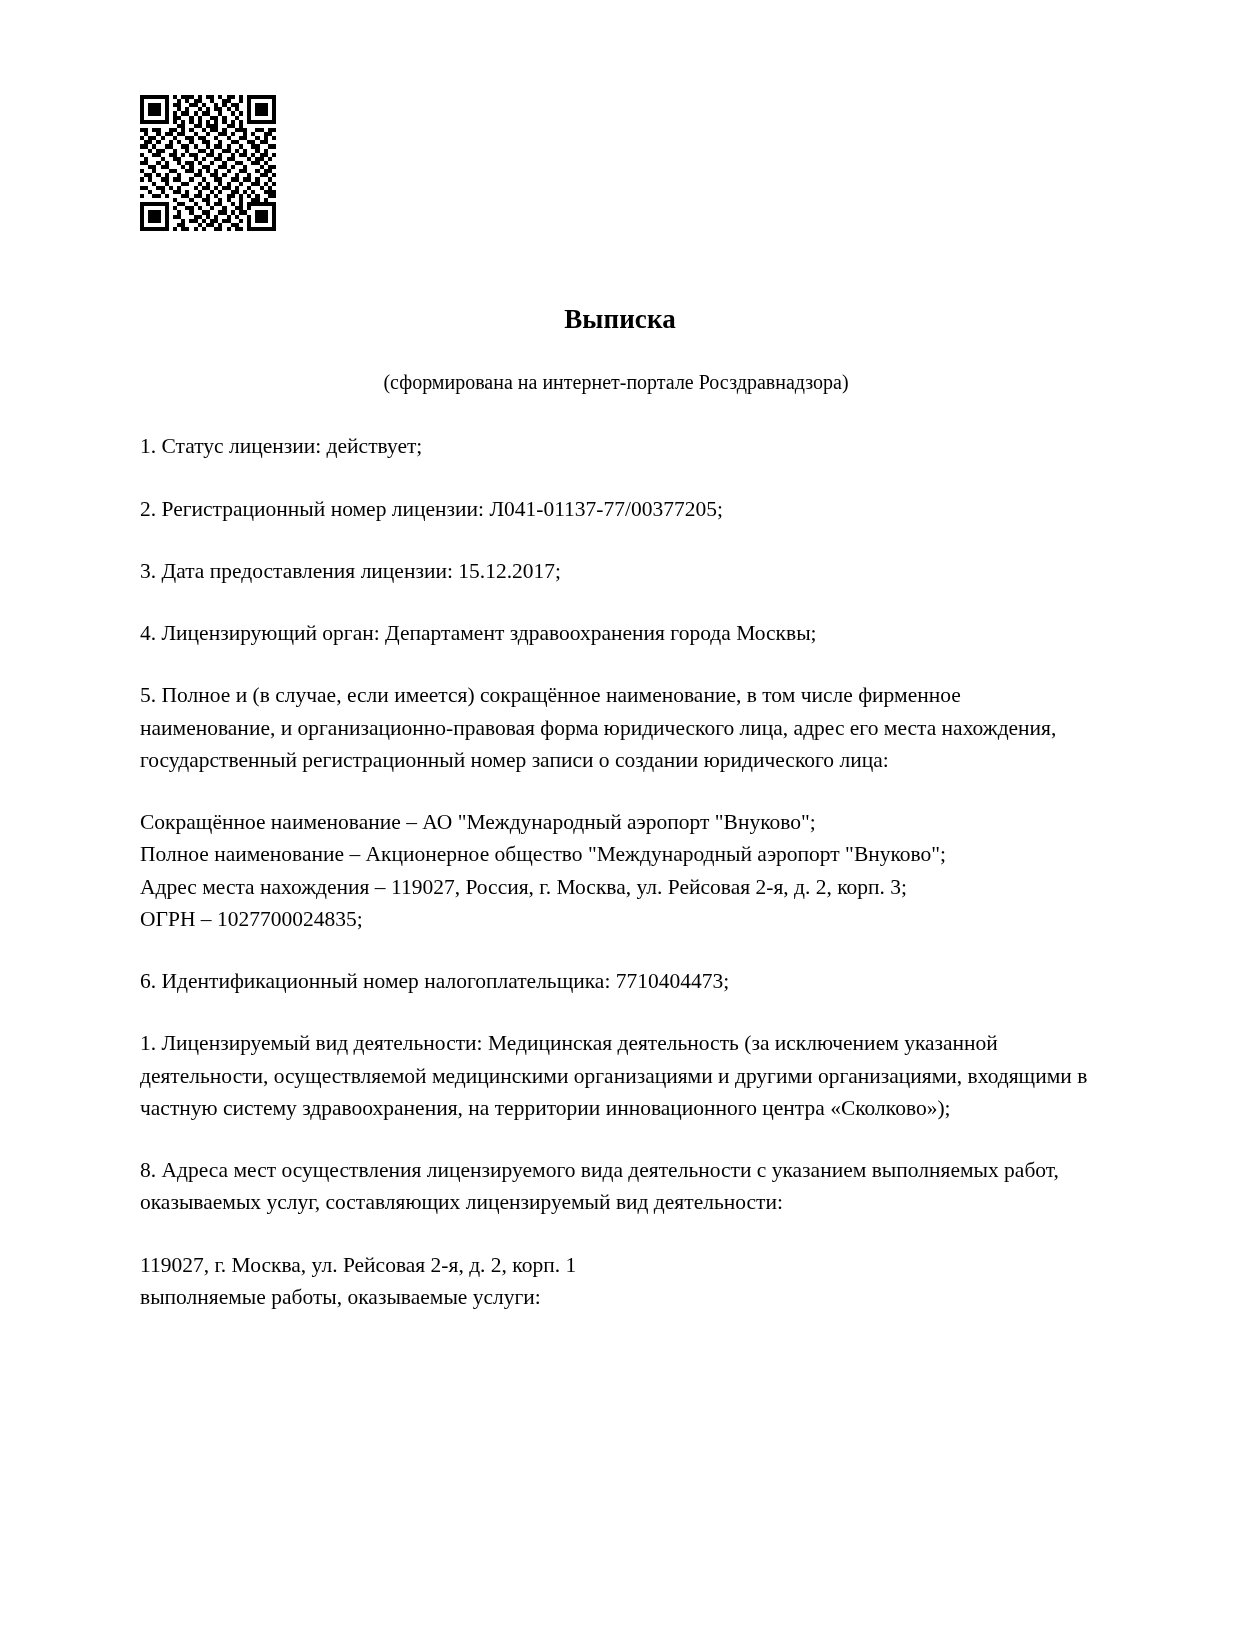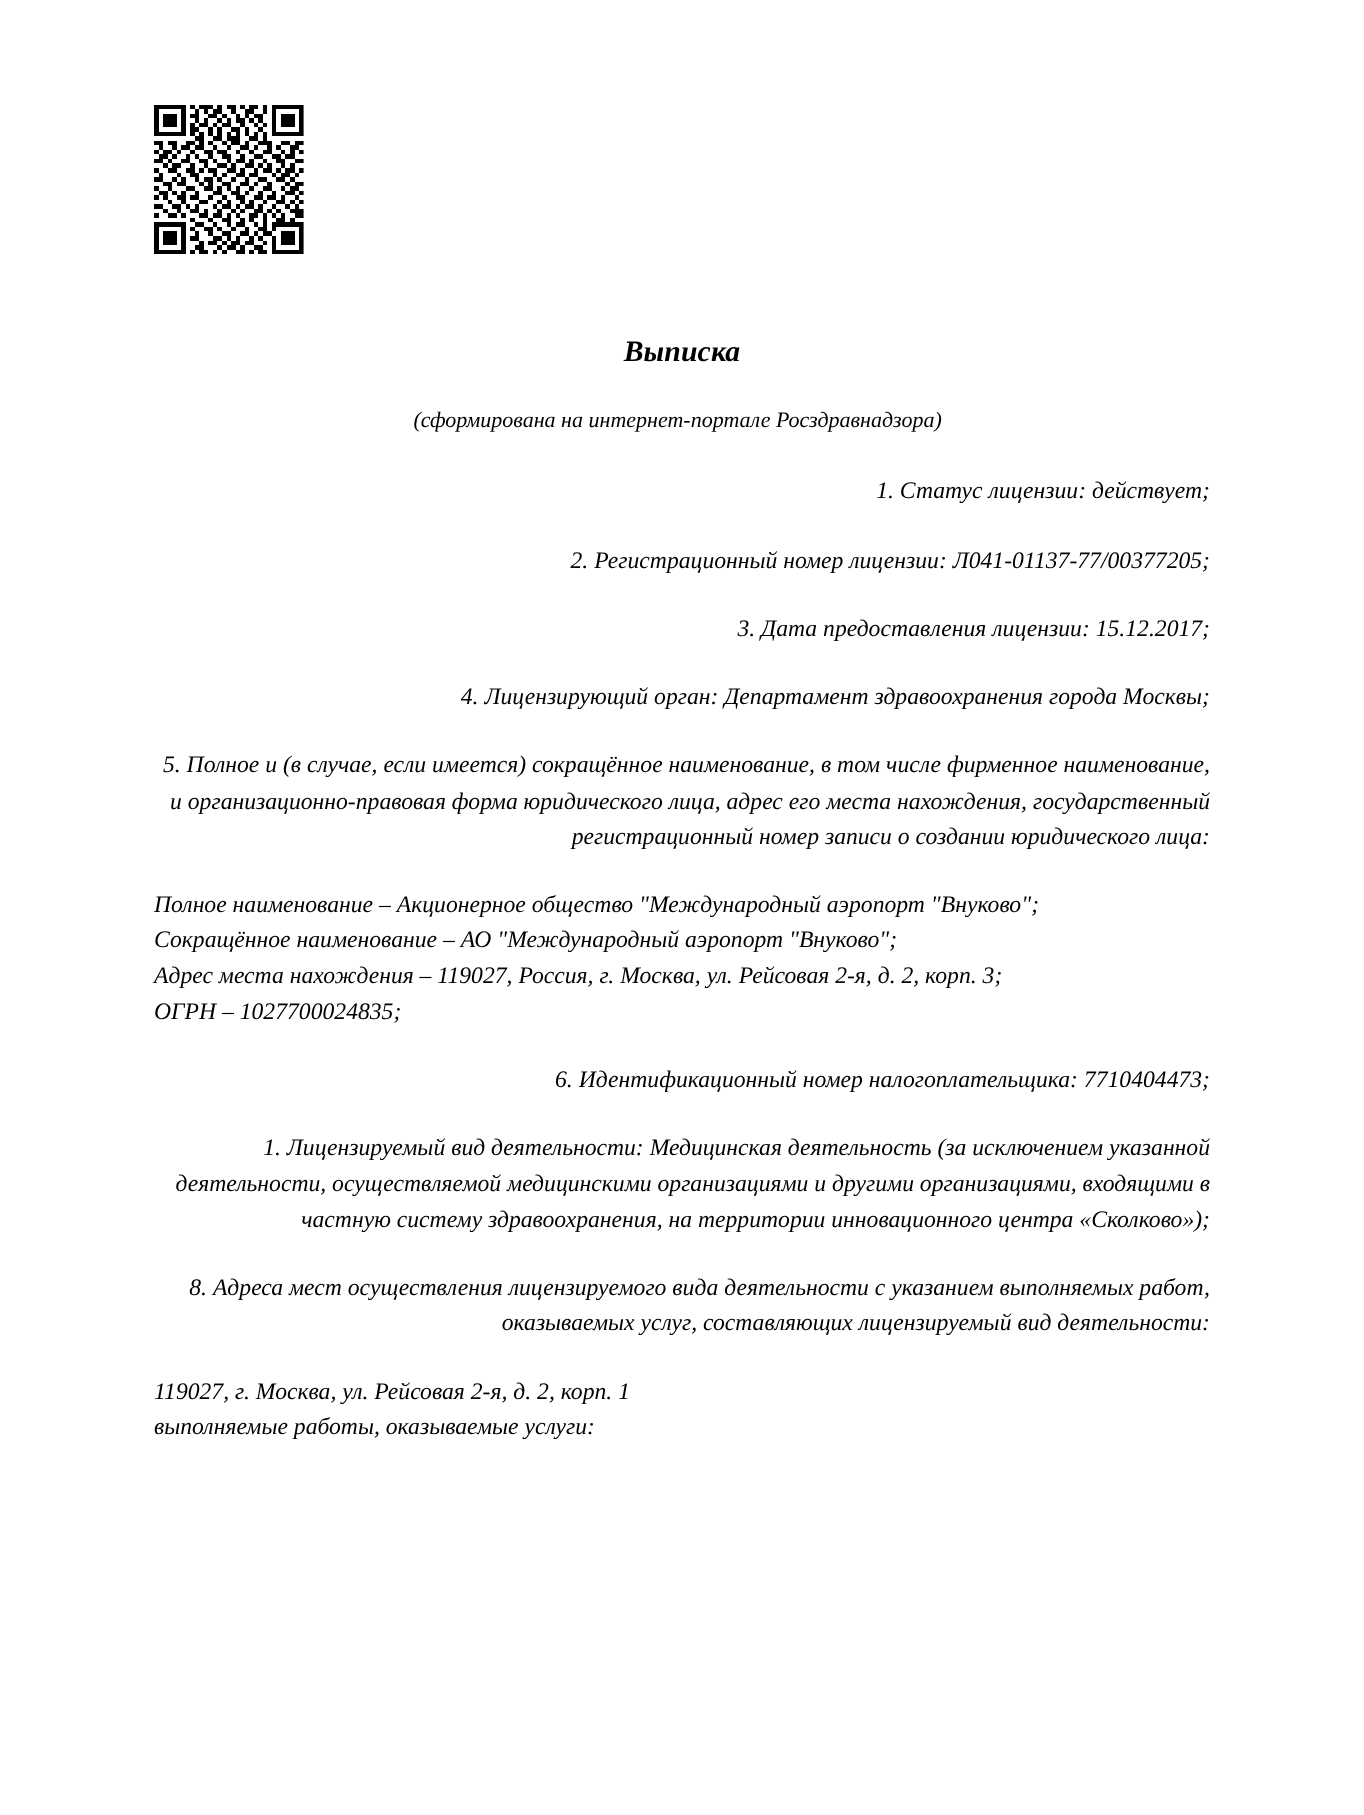--- a/index.html
+++ b/index.html
@@ -13,21 +13,20 @@
     font-family: "Liberation Serif", "DejaVu Serif", serif;
     color: #000000;
     position: relative;
     overflow: hidden;
   }
   .page {
     width: 1240px;
     height: 1328px;
     position: relative;
     box-sizing: border-box;
-    font-style: italic;
   }
   
   .qr-wrap {
     position: absolute;
     left: 140px;
     top: 95px;
     width: 136px;
     height: 136px;
   }
   .qr-wrap svg {
@@ -56,21 +55,21 @@
     margin-top: 30px;
     text-align: center;
     font-size: 20px;
     line-height: 1.4;
     padding-right: 8px;
   }
   .para {
     font-size: 21.5px;
     line-height: 1.5;
     margin-top: 30px;
-    text-align: right;
+    text-align: left;
   }
   .block-lines {
     font-size: 21.5px;
     line-height: 1.5;
     margin-top: 30px;
   }
   .block-lines .ln { display: block; white-space: nowrap; }
   .gap-lg { margin-top: 34px; }
 </style>
 </head>
@@ -477,22 +476,22 @@
 
     <div class="subtitle">(сформирована на интернет-портале Росздравнадзора)</div>
 
     <p class="para gap-lg">1. Статус лицензии: действует;</p>
     <p class="para">2. Регистрационный номер лицензии: Л041-01137-77/00377205;</p>
     <p class="para">3. Дата предоставления лицензии: 15.12.2017;</p>
     <p class="para">4. Лицензирующий орган: Департамент здравоохранения города Москвы;</p>
     <p class="para">5. Полное и (в случае, если имеется) сокращённое наименование, в том числе фирменное наименование, и организационно-правовая форма юридического лица, адрес его места нахождения, государственный регистрационный номер записи о создании юридического лица:</p>
 
     <div class="block-lines">
+      <span class="ln">Сокращённое наименование – АО "Международный аэропорт "Внуково";</span>
       <span class="ln">Полное наименование – Акционерное общество "Международный аэропорт "Внуково";</span>
-      <span class="ln">Сокращённое наименование – АО "Международный аэропорт "Внуково";</span>
       <span class="ln">Адрес места нахождения – 119027, Россия, г. Москва, ул. Рейсовая 2-я, д. 2, корп. 3;</span>
       <span class="ln">ОГРН – 1027700024835;</span>
     </div>
 
     <p class="para">6. Идентификационный номер налогоплательщика: 7710404473;</p>
     <p class="para">1. Лицензируемый вид деятельности: Медицинская деятельность (за исключением указанной деятельности, осуществляемой медицинскими организациями и другими организациями, входящими в частную систему здравоохранения, на территории инновационного центра «Сколково»);</p>
     <p class="para">8. Адреса мест осуществления лицензируемого вида деятельности с указанием выполняемых работ, оказываемых услуг, составляющих лицензируемый вид деятельности:</p>
 
     <div class="block-lines">
       <span class="ln">119027, г. Москва, ул. Рейсовая 2-я, д. 2, корп. 1</span>

